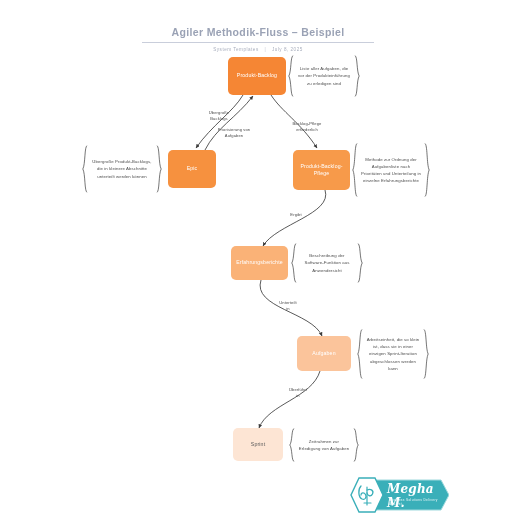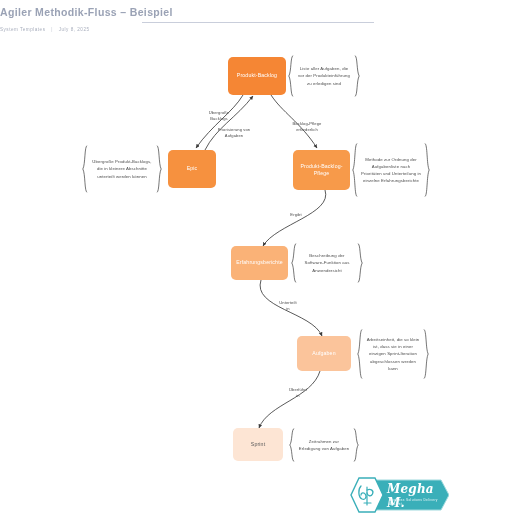--- a/index.html
+++ b/index.html
@@ -5,21 +5,21 @@
   * { box-sizing: border-box; margin: 0; padding: 0; }
   html, body {
     width: 516px; height: 516px;
     background: #ffffff;
     font-family: "Liberation Sans", sans-serif;
     overflow: hidden;
   }
   #page { position: relative; width: 516px; height: 516px; background: #fff; }
 
   
-  #header { position: absolute; left: 0; top: 2px; width: 516px; }
+  #header { position: absolute; left: 0; top: 22px; width: 516px; text-align: center; }
   #doc-title {
     font-size: 10.5px; font-weight: bold; letter-spacing: .35px;
     color: #9aa2b5; padding-bottom: 4px;
     display: inline-block;
   }
   #title-rule { width: 232px; height: 1px; background: #c9cedb; margin: 0 auto; }
   #doc-sub {
     margin-top: 4px; font-size: 4.6px; letter-spacing: .5px; color: #a8aebd;
   }
   #doc-sub .sep { margin: 0 4px; color: #c3c8d4; }

